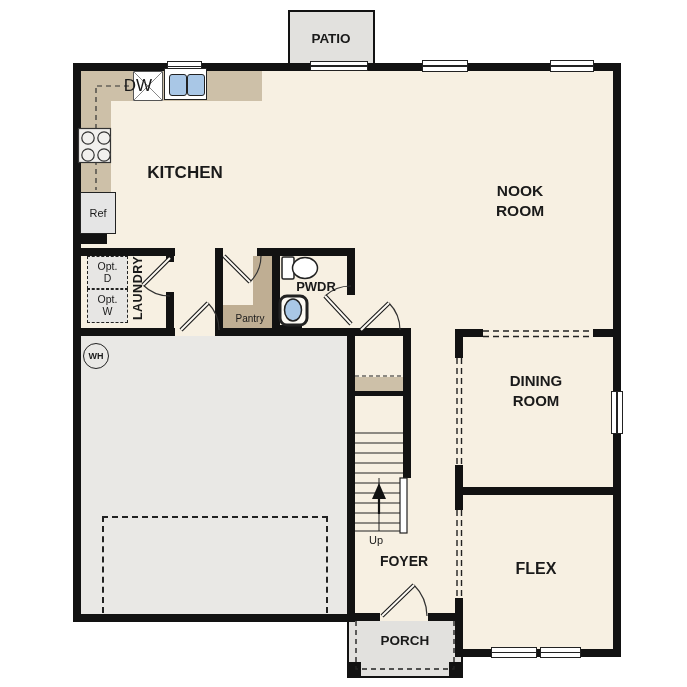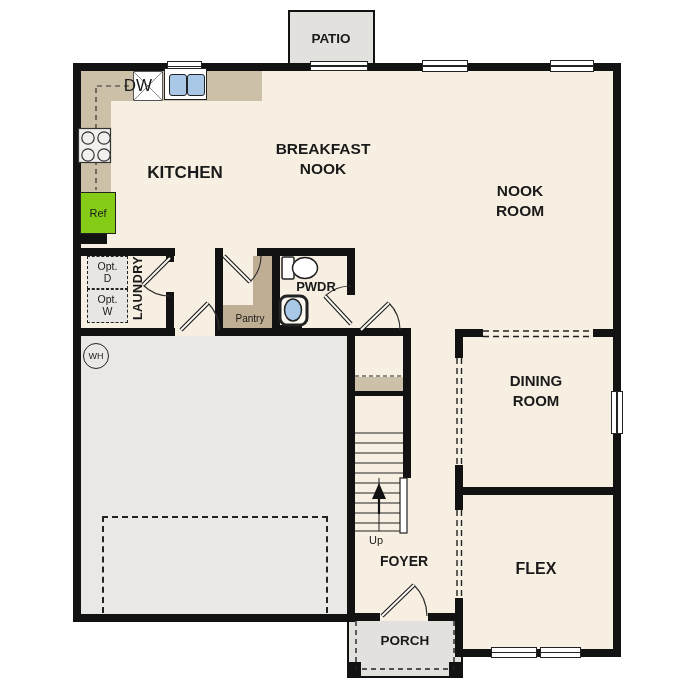--- a/index.html
+++ b/index.html
@@ -84,32 +84,32 @@
   <div class="win win-h" style="left:550px;top:60px;width:44px;height:12px;"></div>
   <div class="win win-v" style="left:611px;top:391px;width:12px;height:43px;"></div>
   <div class="win win-h" style="left:491px;top:647px;width:46px;height:11px;"></div>
   <div class="win win-h" style="left:540px;top:647px;width:41px;height:11px;"></div>
 
   <div class="box" style="left:133px;top:71px;width:30px;height:30px;background:#fff;border:1px solid #555;"></div>
   <div class="box" style="left:164px;top:68px;width:43px;height:32px;background:#fff;border:1.5px solid #222;">
     <div style="position:absolute;left:4px;top:5px;width:16px;height:20px;background:var(--water);border:1px solid #222;border-radius:3px;"></div>
     <div style="position:absolute;left:22px;top:5px;width:16px;height:20px;background:var(--water);border:1px solid #222;border-radius:3px;"></div>
   </div>
-  <div class="box" style="left:80px;top:192px;width:36px;height:42px;background:#84cc16;border:1.5px solid #222;">
+  <div class="box" style="left:80px;top:192px;width:36px;height:42px;background:#e5e5e5;border:1.5px solid #222;">
     <span class="reg" style="font-size:11px;color:var(--text);">Ref</span>
   </div>
   <div class="box" style="left:87px;top:256px;width:41px;height:33px;background:#e7e6e4;border:1.5px dashed #222;font-size:10.5px;line-height:1.1;color:var(--text);">
     <span>Opt.</span>
     <span>D</span>
   </div>
   <div class="box" style="left:87px;top:289px;width:41px;height:34px;background:#e7e6e4;border:1.5px dashed #222;font-size:10.5px;line-height:1.1;color:var(--text);">
     <span>Opt.</span>
     <span>W</span>
   </div>
-  <div class="box" style="left:83px;top:343px;width:26px;height:26px;border:1.3px solid #222;border-radius:50%;font-size:9px;color:var(--text);">
+  <div class="box" style="left:83px;top:343px;width:26px;height:26px;border:1.3px solid #222;border-radius:50%;font-size:9px;color:var(--text);font-weight:bold;">
     <span>WH</span>
   </div>
 
   <svg width="687" height="687" viewBox="0 0 687 687">
 
     <path d="M133,71 L163,101 M163,71 L133,101" stroke="#888" stroke-width="1"></path>
 
     <path d="M97,86 H131 M96,88 V190" stroke="#333" stroke-width="1.2" stroke-dasharray="5 4" fill="none"></path>
 
     <g>
@@ -178,24 +178,20 @@
         <path class="leafw" d="M382,616 L414,585"></path>
     </g>
   </svg>
 
   <div class="lbl" style="left:331px;top:39px;font-size:13.5px;">
     <span>PATIO</span>
     </div>
   <div class="lbl" style="left:185px;top:173px;font-size:17px;">
     <span>KITCHEN</span>
     </div>
-  <div class="lbl" style="left:323px;top:159px;font-size:15.5px;">
-    <span>BREAKFAST</span>
-    <span>NOOK</span>
-    </div>
   <div class="lbl" style="left:520px;top:201px;font-size:15.5px;">
     <span>NOOK</span>
     <span>ROOM</span>
     </div>
   <div class="lbl" style="left:138px;top:288px;font-size:12.5px;letter-spacing:0.5px;transform:translate(-50%,-50%) rotate(-90deg);">
     <span>LAUNDRY</span>
     </div>
   <div class="lbl reg" style="left:250px;top:318px;font-size:10px;">
     <span>Pantry</span>
     </div>

